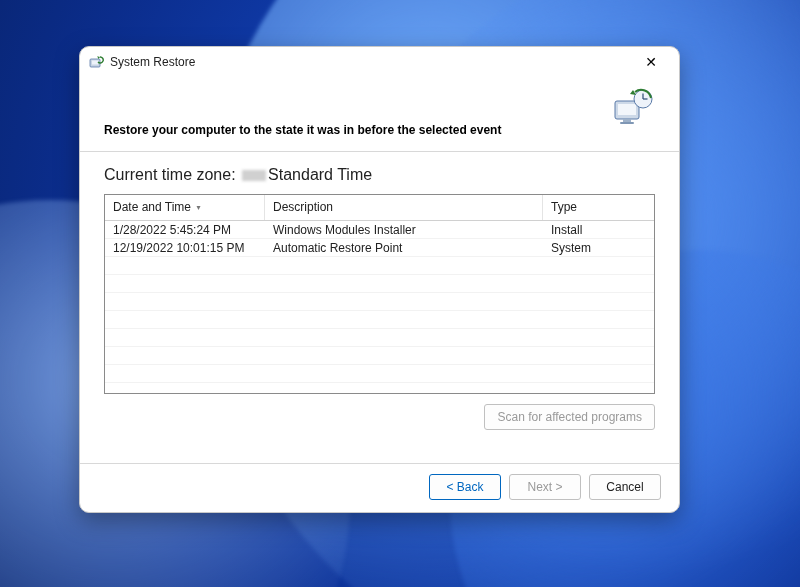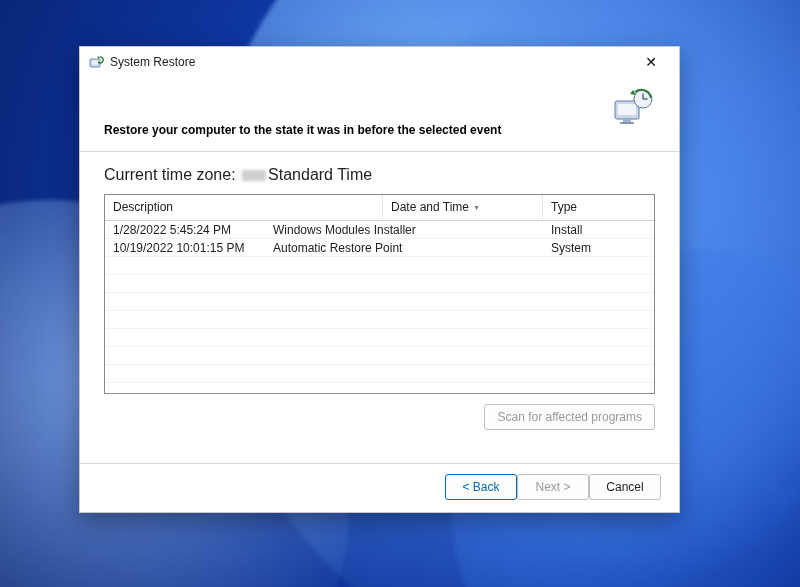--- a/index.html
+++ b/index.html
@@ -22,21 +22,21 @@
           background: radial-gradient(circle at 60% 30%, rgba(160,200,255,0.7), rgba(40,90,210,0) 60%); }
     .s4 { width: 500px; height: 500px; left: 450px; top: 250px;
           background: radial-gradient(circle at 30% 30%, rgba(60,120,230,0.9), rgba(10,40,150,0) 65%); }
 
     .dialog {
       position: absolute;
       left: 79px; top: 46px;
       width: 601px; height: 467px;
       background: #ffffff;
       border: 1px solid #c8c8c8;
-      border-radius: 0;
+      border-radius: 10px;
       display: flex;
       flex-direction: column;
       box-shadow: 0 8px 24px rgba(0,0,0,0.35);
     }
 
     .titlebar {
       height: 30px;
       display: flex;
       align-items: center;
       padding: 0 8px;
@@ -137,20 +137,21 @@
       border: 1px solid #0067c0;
       color: #0067c0;
       background: #fdfdfd;
     }
 
     .footer {
       border-top: 1px solid #d8d8d8;
       padding: 10px 18px 12px 18px;
       display: flex;
       justify-content: flex-end;
+      gap: 8px;
     }
   </style>
 </head>
 <body>
 
 <div class="desktop">
   <div class="swirl s1"></div>
   <div class="swirl s2"></div>
   <div class="swirl s3"></div>
   <div class="swirl s4"></div>
@@ -190,39 +191,39 @@
       </div>
     </div>
 
     <div class="body-section">
       <div class="tz-line">
         <span>Current time zone: </span><span class="tz-redact"></span><span>Standard Time</span>
       </div>
 
       <div class="grid">
         <div class="grid-header">
-          <div class="col c-desc">
-            <span>Description</span>
-          </div>
           <div class="col c-date">
             <span>Date and Time</span>
             <span class="sort-ind">▾</span>
           </div>
+          <div class="col c-desc">
+            <span>Description</span>
+          </div>
           <div class="col c-type">
             <span>Type</span>
           </div>
         </div>
         <div class="grid-body">
           <div class="row">
             <div class="cell c-date">1/28/2022 5:45:24 PM</div>
             <div class="cell c-desc">Windows Modules Installer</div>
             <div class="cell c-type">Install</div>
           </div>
           <div class="row">
-            <div class="cell c-date">10/19/2022 10:01:15 PM</div>
+            <div class="cell c-date">12/19/2022 10:01:15 PM</div>
             <div class="cell c-desc">Automatic Restore Point</div>
             <div class="cell c-type">System</div>
           </div>
           <div class="row">
               <div class="cell c-date"></div>
               <div class="cell c-desc"></div>
               <div class="cell c-type"></div>
             </div>
           <div class="row">
               <div class="cell c-date"></div>

